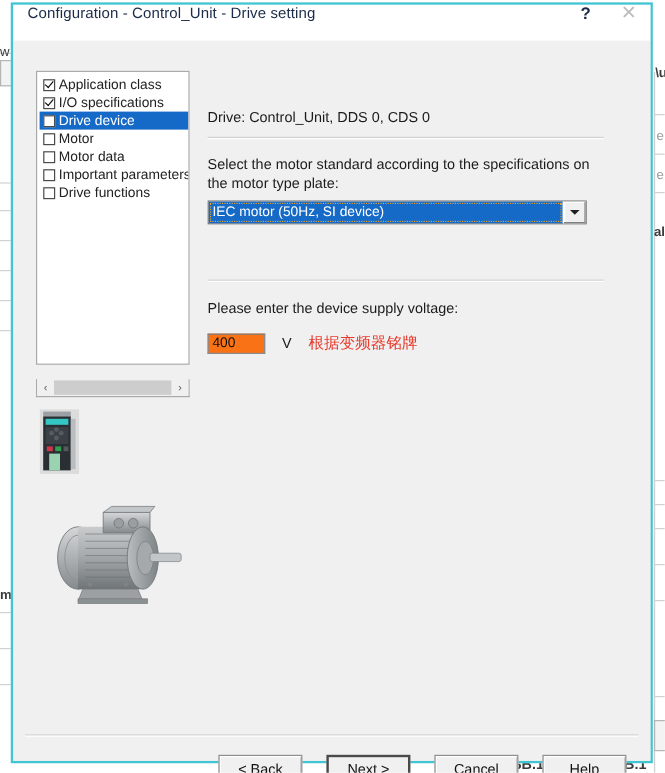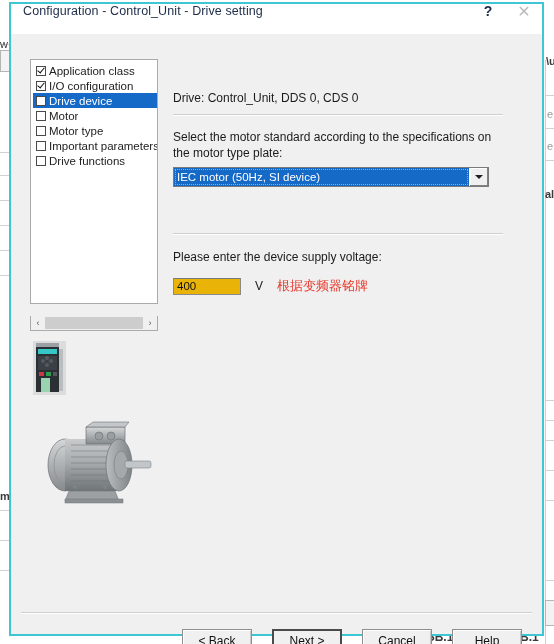--- a/index.html
+++ b/index.html
@@ -212,24 +212,24 @@
     border-top: 4px solid #202020;
   }
 
   .volt-row {
     position: absolute;
     left: 162px; top: 243px;
     display: flex;
     align-items: center;
   }
   .volt-input {
-    width: 68px; height: 17px;
+    width: 48px; height: 17px;
     border: 1px solid #8a8a8a;
     border-top-color: #7a7a7a;
-    background: #eab308;
+    background: #f97316;
     font-size: 11.5px;
     color: #111;
     padding: 0 0 0 3px;
     box-sizing: border-box;
     font-family: "Liberation Sans", sans-serif;
     line-height: 15px;
   }
   .volt-unit {
     margin-left: 14px;
     font-size: 12px;
@@ -330,33 +330,33 @@
     <div class="dlg-body">
 
       <div class="tree-panel">
         <div class="tree-inner">
           <div class="tree-item">
             <span class="chk checked"></span>
             <span class="tree-label">Application class</span>
           </div>
           <div class="tree-item">
             <span class="chk checked"></span>
-            <span class="tree-label">I/O configuration</span>
+            <span class="tree-label">I/O specifications</span>
           </div>
           <div class="tree-item selected">
             <span class="chk"></span>
             <span class="tree-label">Drive device</span>
           </div>
           <div class="tree-item">
             <span class="chk"></span>
             <span class="tree-label">Motor</span>
           </div>
           <div class="tree-item">
             <span class="chk"></span>
-            <span class="tree-label">Motor type</span>
+            <span class="tree-label">Motor data</span>
           </div>
           <div class="tree-item">
             <span class="chk"></span>
             <span class="tree-label">Important parameters</span>
           </div>
           <div class="tree-item">
             <span class="chk"></span>
             <span class="tree-label">Drive functions</span>
           </div>
         </div>

